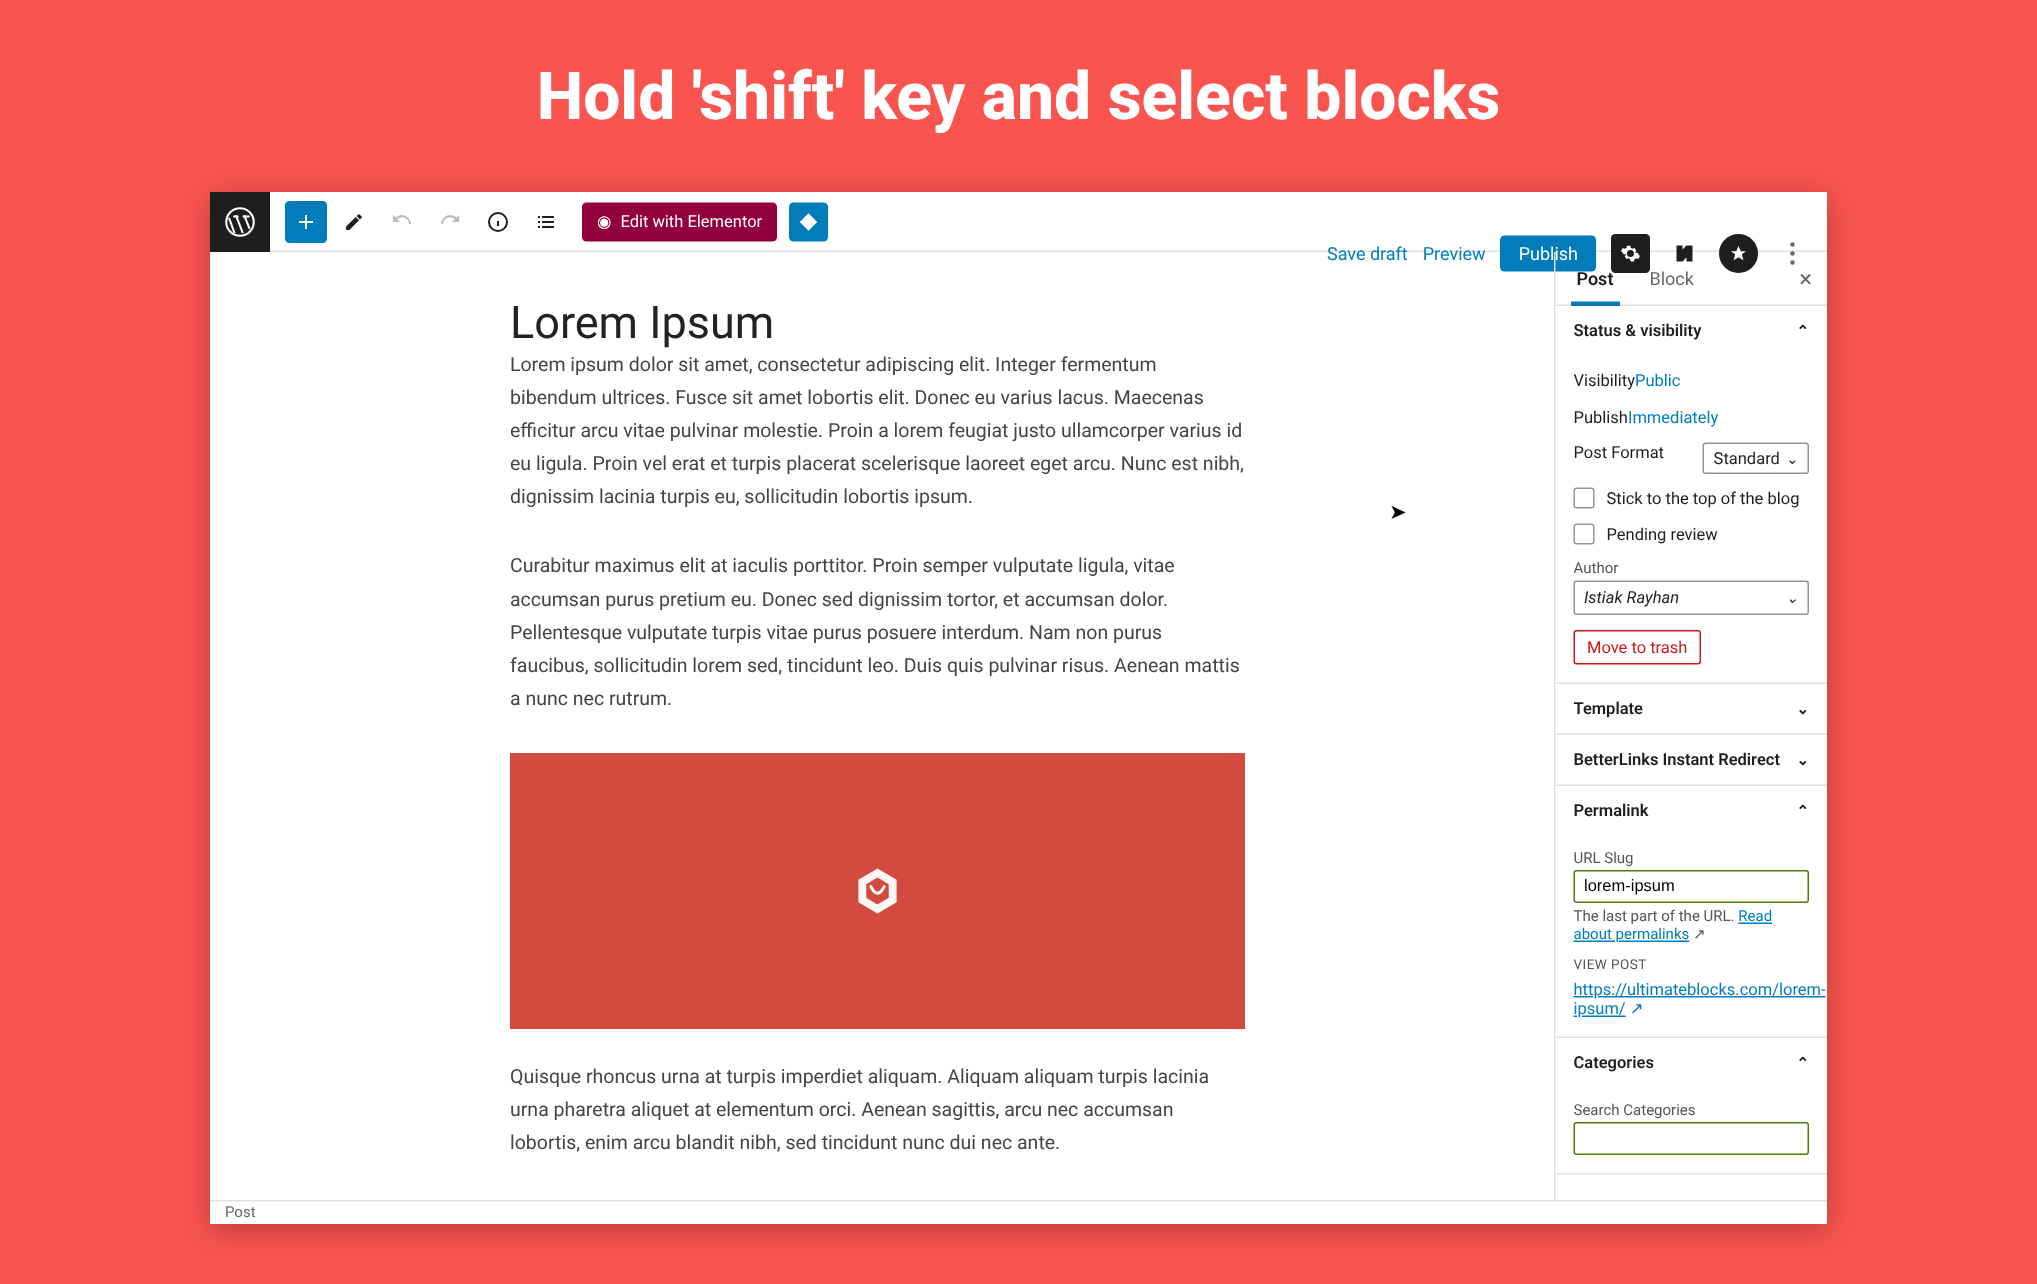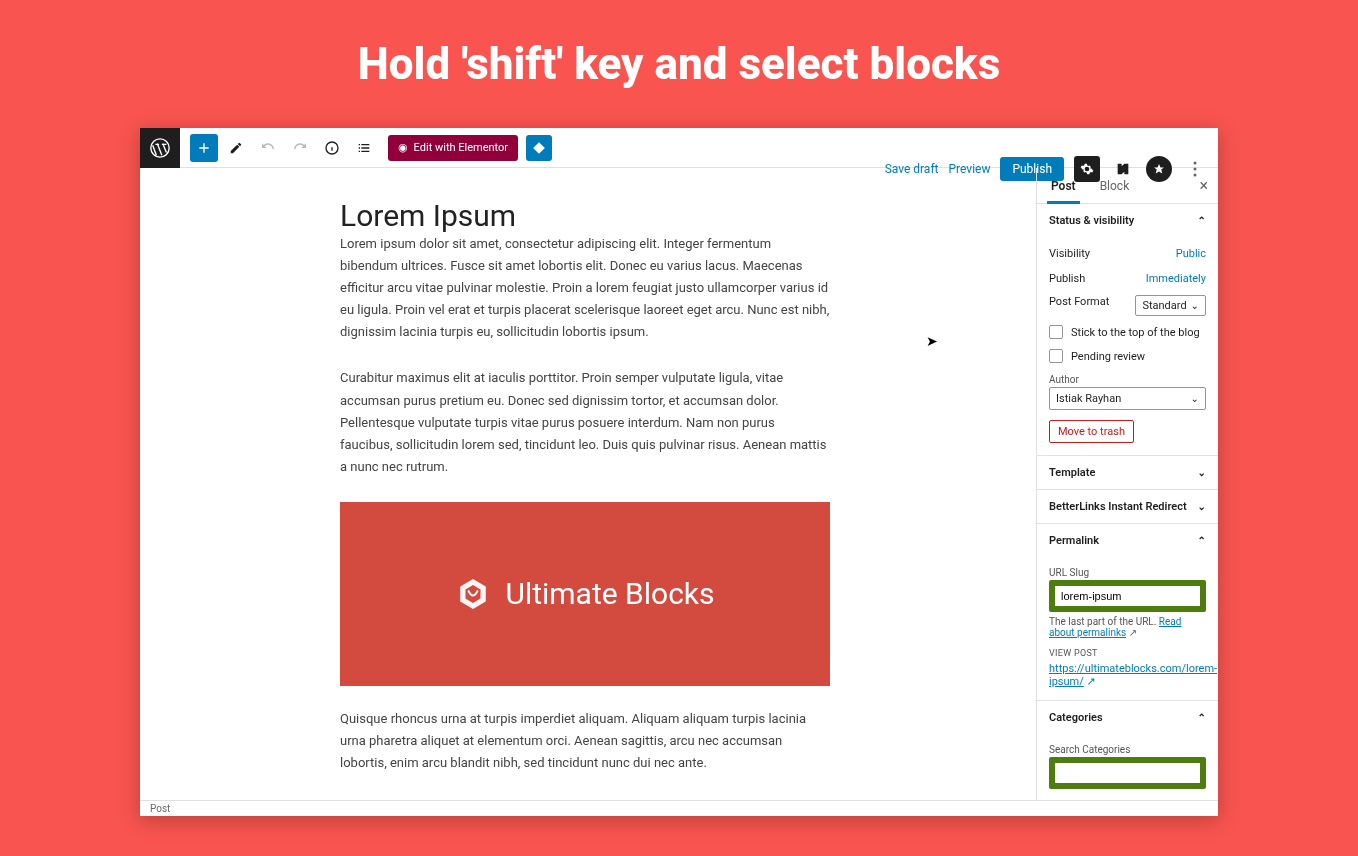--- a/index.html
+++ b/index.html
@@ -29,31 +29,31 @@
 .ub-banner .ub-icon { width: 36px; height: 36px; }
 .ub-banner .ub-text { font-size: 30px; font-weight: 400; }
 .sidebar { width: 182px; border-left: 1px solid #e0e0e0; display: flex; flex-direction: column; overflow-y: auto; font-size: 11px; color: #1e1e1e; }
 .tabs { display: flex; align-items: center; height: 36px; border-bottom: 1px solid #e0e0e0; padding: 0 10px; }
 .tab { padding: 0 4px; margin-right: 16px; height: 36px; display: flex; align-items: center; color: #666; cursor: pointer; font-size: 12px; }
 .tab.active { color: #1e1e1e; font-weight: 600; box-shadow: inset 0 -3px 0 #007cba; }
 .close-x { margin-left: auto; font-size: 16px; color: #666; cursor: pointer; }
 .panel { border-bottom: 1px solid #e0e0e0; }
 .panel-header { display: flex; align-items: center; justify-content: space-between; padding: 10px 12px; font-weight: 600; cursor: pointer; font-size: 11px; }
 .panel-body { padding: 4px 12px 12px; }
-.kv-row { display: flex; justify-content: space-between; padding: 6px 0; font-size: 11px; }
+.kv-row { display: flex; justify-content: flex-start; padding: 6px 0; font-size: 11px; }
 .kv-row .v { color: #007cba; }
 .select-wrap { display: flex; justify-content: space-between; align-items: flex-start; padding: 4px 0; }
 .select-box { border: 1px solid #949494; border-radius: 2px; padding: 3px 6px; font-size: 11px; display: flex; align-items: center; gap: 4px; cursor: pointer; }
 .check-row { display: flex; align-items: flex-end; gap: 8px; padding: 5px 0; }
 .checkbox { width: 14px; height: 14px; border: 1px solid #949494; border-radius: 2px; display: inline-flex; align-items: center; justify-content: center; }
 .label-sm { font-size: 10px; color: #555; padding: 6px 0 2px; }
-.author-select { width: 100%; border: 1px solid #949494; border-radius: 2px; padding: 4px 6px; font-size: 11px; display: flex; justify-content: space-between; align-items: center; cursor: pointer; }
+.author-select { width: 100%; border: 1px solid #949494; border-radius: 2px; padding: 4px 6px; font-size: 11px; display: flex; justify-content: space-between; align-items: center; cursor: pointer; font-style: italic; }
 .trash-btn { border: 1px solid #cc1818; color: #cc1818; padding: 4px 8px; font-size: 11px; border-radius: 2px; margin-top: 10px; display: inline-block; cursor: pointer; }
 .revisions { display: flex; align-items: center; gap: 8px; padding: 10px 12px; border-bottom: 1px solid #e0e0e0; }
-.text-input { width: 100%; border: 6px solid #4d7c0f; border-radius: 2px; padding: 4px 6px; font-size: 11px; }
+.text-input { width: 100%; border: 1px solid #4d7c0f; border-radius: 2px; padding: 4px 6px; font-size: 11px; }
 .helper { font-size: 10px; color: #555; padding-top: 4px; }
 .helper a, .link-url { color: #007cba; text-decoration: underline; }
 .view-post { font-size: 9px; color: #555; padding: 10px 0 4px; letter-spacing: 0.3px; }
 .status-bar { height: 16px; border-top: 1px solid #e0e0e0; font-size: 10px; color: #666; padding: 2px 10px; }
 .chev { font-size: 10px; }
 .cursor { position: absolute; left: 786px; top: 205px; font-size: 14px; color: #000; }
 </style>
 </head>
 <body>
 
@@ -145,21 +145,20 @@
       <div class="editor-content">
         <h1 class="post-title">Lorem Ipsum</h1>
         <p class="paragraph">Lorem ipsum dolor sit amet, consectetur adipiscing elit. Integer fermentum bibendum ultrices. Fusce sit amet lobortis elit. Donec eu varius lacus. Maecenas efficitur arcu vitae pulvinar molestie. Proin a lorem feugiat justo ullamcorper varius id eu ligula. Proin vel erat et turpis placerat scelerisque laoreet eget arcu. Nunc est nibh, dignissim lacinia turpis eu, sollicitudin lobortis ipsum.</p>
         <p class="paragraph">Curabitur maximus elit at iaculis porttitor. Proin semper vulputate ligula, vitae accumsan purus pretium eu. Donec sed dignissim tortor, et accumsan dolor. Pellentesque vulputate turpis vitae purus posuere interdum. Nam non purus faucibus, sollicitudin lorem sed, tincidunt leo. Duis quis pulvinar risus. Aenean mattis a nunc nec rutrum.</p>
         <div class="ub-banner">
           <svg class="ub-icon" viewBox="0 0 48 48" fill="#fff">
               <path d="M24 4l17 10v20L24 44 7 34V14z" opacity="0.95"></path>
               <path d="M24 12l10 6v12l-10 6-10-6V18z" fill="#d34b3f"></path>
               <path d="M18 20c2 4 4 6 6 6s4-2 6-6" stroke="#fff" stroke-width="2.5" fill="none" stroke-linecap="round"></path>
             </svg>
-          <span class="ub-text">Ultimate Blocks</span>
         </div>
         <p class="paragraph">Quisque rhoncus urna at turpis imperdiet aliquam. Aliquam aliquam turpis lacinia urna pharetra aliquet at elementum orci. Aenean sagittis, arcu nec accumsan lobortis, enim arcu blandit nibh, sed tincidunt nunc dui nec ante.</p>
 
       </div>
     </div>
 
     <div class="sidebar">
       <div class="tabs">
         <div class="tab active">Post</div>
         <div class="tab">Block</div>

